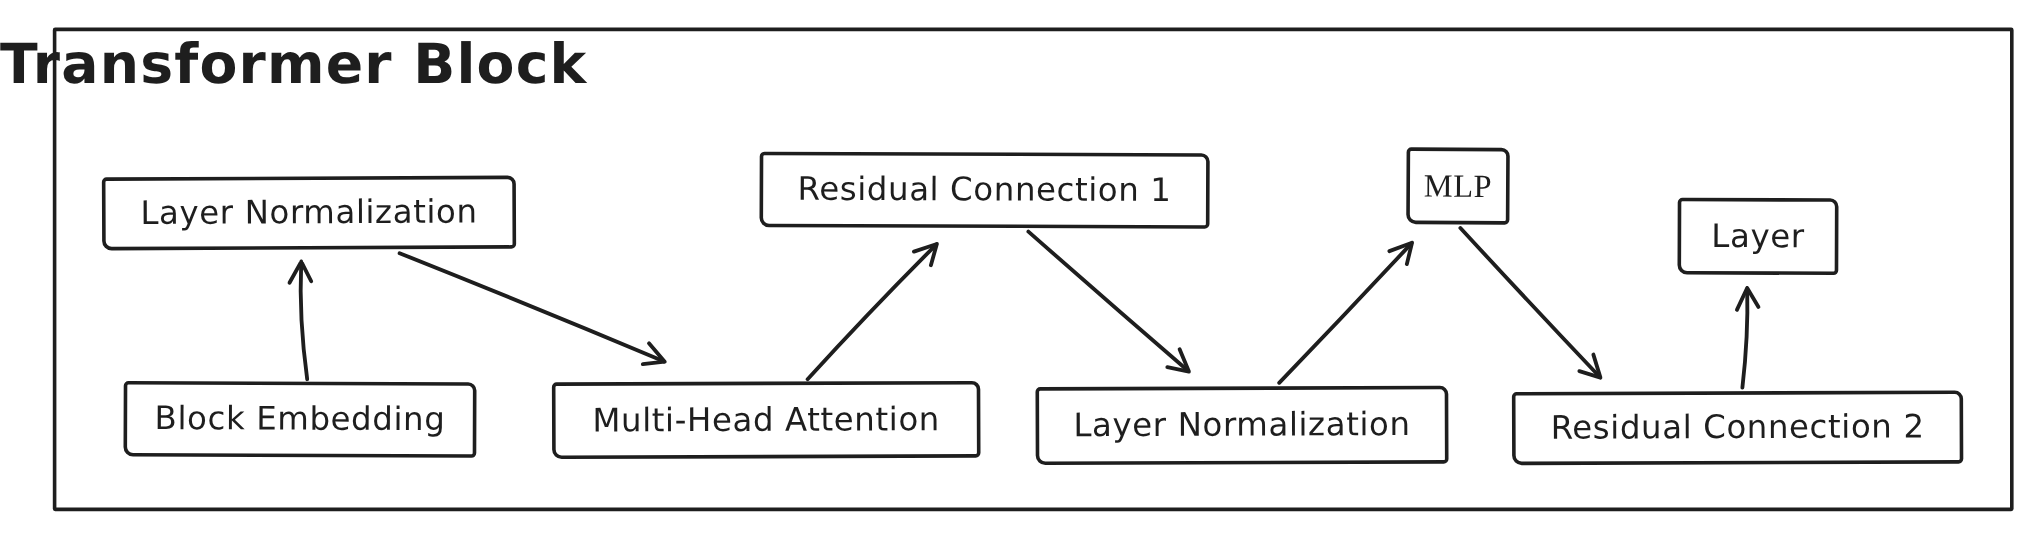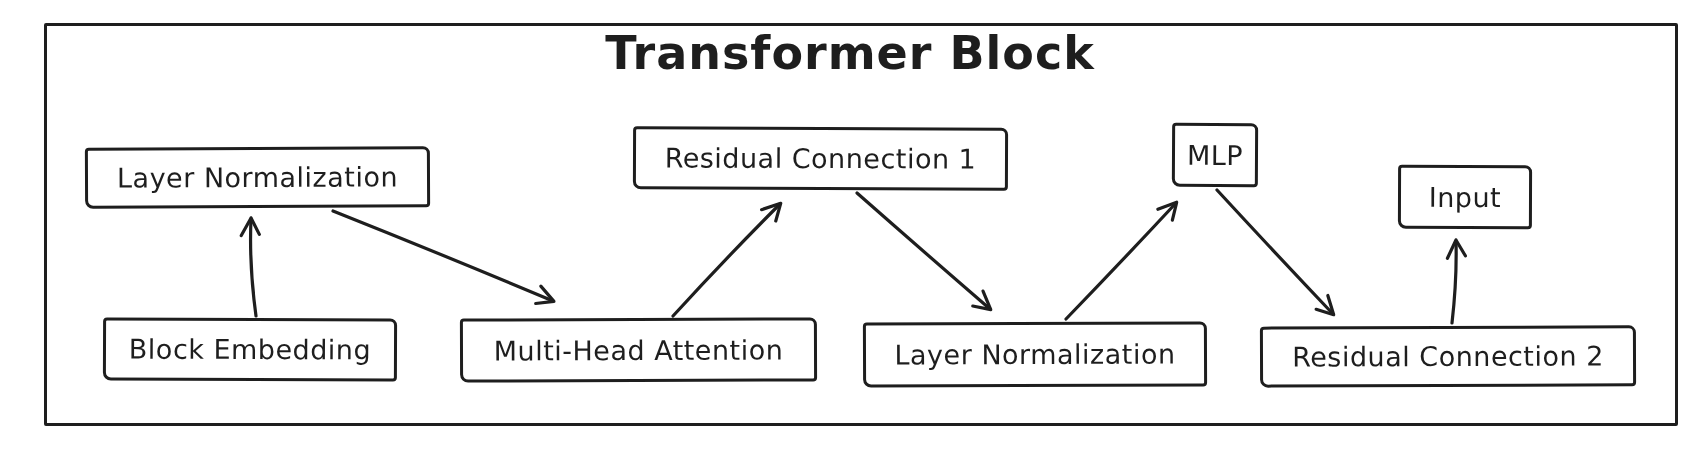--- a/index.html
+++ b/index.html
@@ -11,36 +11,36 @@
     color:var(--stroke);
     position:relative;
     overflow:hidden;
   }
   .frame {
     position:absolute; left:44px; top:23px; width:1634px; height:403px;
     border:3px solid var(--stroke); border-radius:2px;
   }
   .title {
     position:absolute; left:0; top:26px; width:1700px;
-    text-align:center; font-size:46px; font-weight:bold; letter-spacing:1px;
+    font-size:46px; font-weight:bold; letter-spacing:1px;
   }
   .node {
     position:absolute;
     border:3px solid var(--stroke);
     background:var(--bg);
     display:flex; align-items:center; justify-content:center;
     font-size:27px; letter-spacing:0.5px; white-space:nowrap;
     border-radius:4px 7px 4px 8px;
   }
   .n-ln1 { left:85px;  top:147px; width:345px; height:61px; transform:rotate(-0.25deg); }
   .n-ie  { left:103px; top:318px; width:294px; height:63px; transform:rotate(0.2deg); }
   .n-mha { left:460px; top:318px; width:357px; height:64px; transform:rotate(-0.2deg); }
   .n-rc1 { left:633px; top:127px; width:375px; height:63px; transform:rotate(0.2deg); }
   .n-ln2 { left:863px; top:322px; width:344px; height:65px; transform:rotate(-0.2deg); }
-  .n-mlp { left:1172px; top:123px; width:86px; height:64px; transform:rotate(0.3deg); }
+  .n-mlp { left:1172px; top:123px; width:86px; height:64px; transform:rotate(0.3deg);font-family:Liberation Serif, serif; }
   .n-rc2 { left:1260px; top:326px; width:376px; height:61px; transform:rotate(-0.2deg); }
   .n-out { left:1398px; top:165px; width:134px; height:64px; transform:rotate(0.2deg); }
   .edges { position:absolute; left:0; top:0; width:1700px; height:450px; pointer-events:none; }
   .edges path { stroke:var(--stroke); stroke-width:3.2; fill:none; stroke-linecap:round; }
 </style>
 </head>
 <body>
 
 <div class="frame"></div>
 
@@ -61,21 +61,21 @@
 <div class="node n-ln2">
   <span>Layer Normalization</span>
 </div>
 <div class="node n-mlp">
   <span>MLP</span>
 </div>
 <div class="node n-rc2">
   <span>Residual Connection 2</span>
 </div>
 <div class="node n-out">
-  <span>Input</span>
+  <span>Layer</span>
 </div>
 
 <svg class="edges" viewBox="0 0 1700 450" xmlns="http://www.w3.org/2000/svg">
   <defs>
     <marker id="arrowhead" viewBox="-22 -12 26 24" refX="-1" refY="0" markerWidth="26" markerHeight="24" orient="auto" markerUnits="userSpaceOnUse">
       <path d="M -18 -9 L 0 0 M -16 9 L 0 0"></path>
     </marker>
   </defs>
   <path d="M 256 316 Q 249 265 251 219" marker-end="url(#arrowhead)"></path>
   <path d="M 333 211 Q 446 256 553 301" marker-end="url(#arrowhead)"></path>

